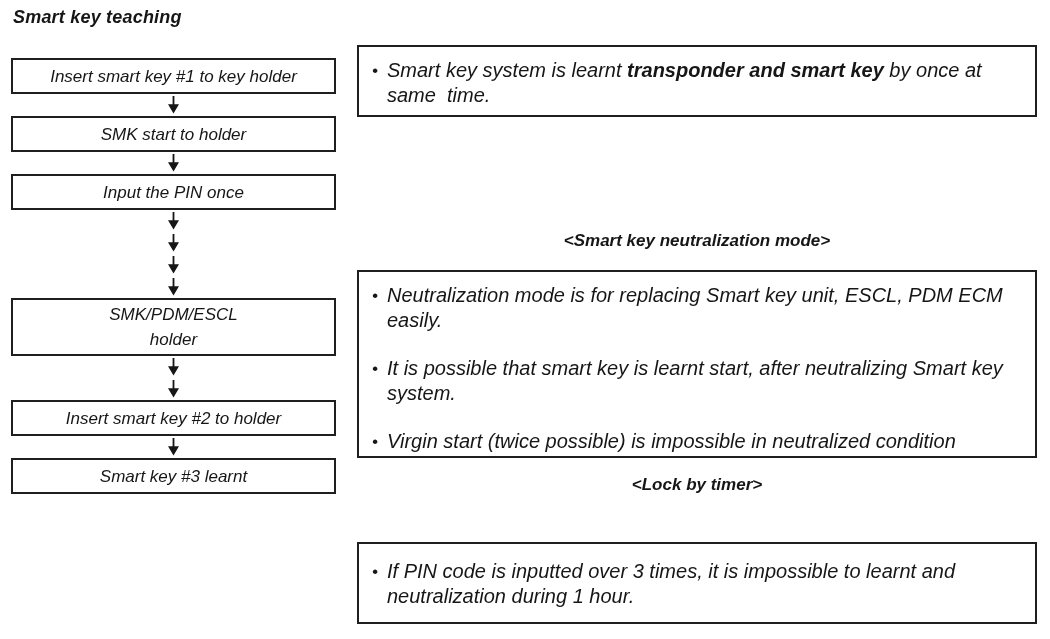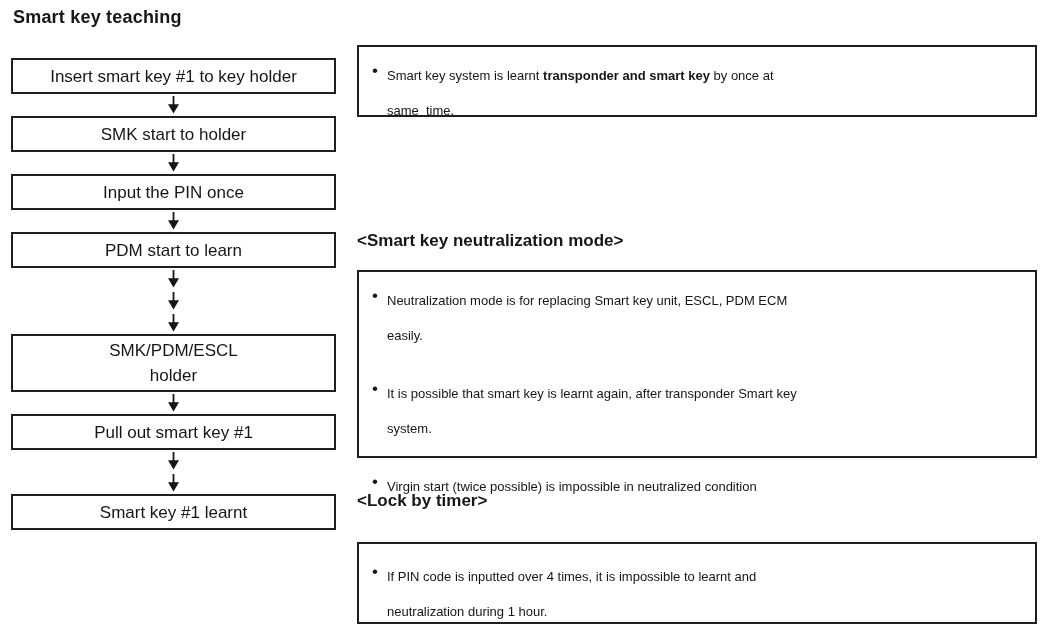--- a/index.html
+++ b/index.html
@@ -8,20 +8,21 @@
     background: #ffffff;
   }
   .page {
     position: relative;
     width: 1050px;
     height: 639px;
     background: #ffffff;
     font-family: "Liberation Sans", sans-serif;
     color: #161616;
     overflow: hidden;
+    font-style: italic;
   }
   .title {
     position: absolute;
     left: 13px;
     top: 7px;
     font-size: 18px;
     font-weight: bold;
     letter-spacing: 0.2px;
   }
   
@@ -68,43 +69,43 @@
     border: 2px solid #1f1f1f;
     background: #ffffff;
   }
   .rbox-a { top: 45px;  height: 72px;  padding: 11px 12px 0 13px; }
   .rbox-b { top: 270px; height: 188px; padding: 11px 12px 0 13px; }
   .rbox-c { top: 542px; height: 82px;  padding: 15px 12px 0 13px; }
   .rheading {
     position: absolute;
     left: 357px;
     width: 680px;
-    text-align: left;
+    text-align: center;
     font-size: 17px;
     font-weight: bold;
   }
   .rheading-neutral { top: 231px; }
-  .rheading-lock    { top: 491px; }
+  .rheading-lock    { top: 475px; }
   .bullet-row {
     display: flex;
     align-items: flex-start;
   }
   .bullet-row + .bullet-row {
     margin-top: 23px;
   }
   .bullet-glyph {
     flex: 0 0 15px;
     width: 15px;
     font-size: 17px;
     line-height: 25px;
   }
   .note-text {
     flex: 1;
-    font-size: 13px;
-    line-height: 35px;
+    font-size: 20px;
+    line-height: 25px;
     white-space: pre-wrap;
   }
   .note-text b { font-weight: bold; }
 </style>
 </head>
 <body>
 
 <div class="page">
 
   <div class="title">Smart key teaching</div>
@@ -131,23 +132,20 @@
 
     <div class="fbox">
       <span class="fstep">Input the PIN once</span>
     </div>
     <div class="arrow-row">
       <svg class="arrow-svg" width="15" height="18" viewBox="0 0 15 18">
           <path d="M6.6 0 h1.8 v8.2 h4.6 L7.5 17.5 2 8.2 h4.6 Z" fill="#161616"></path>
         </svg>
     </div>
 
-    <div class="fbox">
-      <span class="fstep">PDM start to learn</span>
-    </div>
     <div class="arrow-row">
       <svg class="arrow-svg" width="15" height="18" viewBox="0 0 15 18">
           <path d="M6.6 0 h1.8 v8.2 h4.6 L7.5 17.5 2 8.2 h4.6 Z" fill="#161616"></path>
         </svg>
     </div>
 
     <div class="arrow-row">
       <svg class="arrow-svg" width="15" height="18" viewBox="0 0 15 18">
           <path d="M6.6 0 h1.8 v8.2 h4.6 L7.5 17.5 2 8.2 h4.6 Z" fill="#161616"></path>
         </svg>
@@ -162,37 +160,37 @@
     <div class="fbox">
       <span class="fstep">SMK/PDM/ESCL
 holder</span>
     </div>
     <div class="arrow-row">
       <svg class="arrow-svg" width="15" height="18" viewBox="0 0 15 18">
           <path d="M6.6 0 h1.8 v8.2 h4.6 L7.5 17.5 2 8.2 h4.6 Z" fill="#161616"></path>
         </svg>
     </div>
 
-    <div class="fbox">
-      <span class="fstep">Pull out smart key #1</span>
-    </div>
-    <div class="arrow-row">
-      <svg class="arrow-svg" width="15" height="18" viewBox="0 0 15 18">
-          <path d="M6.6 0 h1.8 v8.2 h4.6 L7.5 17.5 2 8.2 h4.6 Z" fill="#161616"></path>
-        </svg>
-    </div>
-
-    <div class="arrow-row">
-      <svg class="arrow-svg" width="15" height="18" viewBox="0 0 15 18">
-          <path d="M6.6 0 h1.8 v8.2 h4.6 L7.5 17.5 2 8.2 h4.6 Z" fill="#161616"></path>
-        </svg>
-    </div>
-
-    <div class="fbox">
-      <span class="fstep">Smart key #1 learnt</span>
+    <div class="arrow-row">
+      <svg class="arrow-svg" width="15" height="18" viewBox="0 0 15 18">
+          <path d="M6.6 0 h1.8 v8.2 h4.6 L7.5 17.5 2 8.2 h4.6 Z" fill="#161616"></path>
+        </svg>
+    </div>
+
+    <div class="fbox">
+      <span class="fstep">Insert smart key #2 to holder</span>
+    </div>
+    <div class="arrow-row">
+      <svg class="arrow-svg" width="15" height="18" viewBox="0 0 15 18">
+          <path d="M6.6 0 h1.8 v8.2 h4.6 L7.5 17.5 2 8.2 h4.6 Z" fill="#161616"></path>
+        </svg>
+    </div>
+
+    <div class="fbox">
+      <span class="fstep">Smart key #3 learnt</span>
     </div>
 
   </div>
 
   <div class="rbox rbox-a">
     <div class="bullet-row">
       <span class="bullet-glyph">•</span>
       <span class="note-text"><span>Smart key system is learnt </span><b>transponder and smart key</b><span> by once at
 same  time.</span></span>
     </div>
@@ -201,32 +199,32 @@
   <div class="rheading rheading-neutral">&lt;Smart key neutralization mode&gt;</div>
 
   <div class="rbox rbox-b">
     <div class="bullet-row">
       <span class="bullet-glyph">•</span>
       <span class="note-text">Neutralization mode is for replacing Smart key unit, ESCL, PDM ECM
 easily.</span>
     </div>
     <div class="bullet-row">
       <span class="bullet-glyph">•</span>
-      <span class="note-text">It is possible that smart key is learnt again, after transponder Smart key
+      <span class="note-text">It is possible that smart key is learnt start, after neutralizing Smart key
 system.</span>
     </div>
     <div class="bullet-row">
       <span class="bullet-glyph">•</span>
       <span class="note-text">Virgin start (twice possible) is impossible in neutralized condition</span>
     </div>
   </div>
 
   <div class="rheading rheading-lock">&lt;Lock by timer&gt;</div>
 
   <div class="rbox rbox-c">
     <div class="bullet-row">
       <span class="bullet-glyph">•</span>
-      <span class="note-text">If PIN code is inputted over 4 times, it is impossible to learnt and
+      <span class="note-text">If PIN code is inputted over 3 times, it is impossible to learnt and
 neutralization during 1 hour.</span>
     </div>
   </div>
 
 </div>
 
 </body></html>

